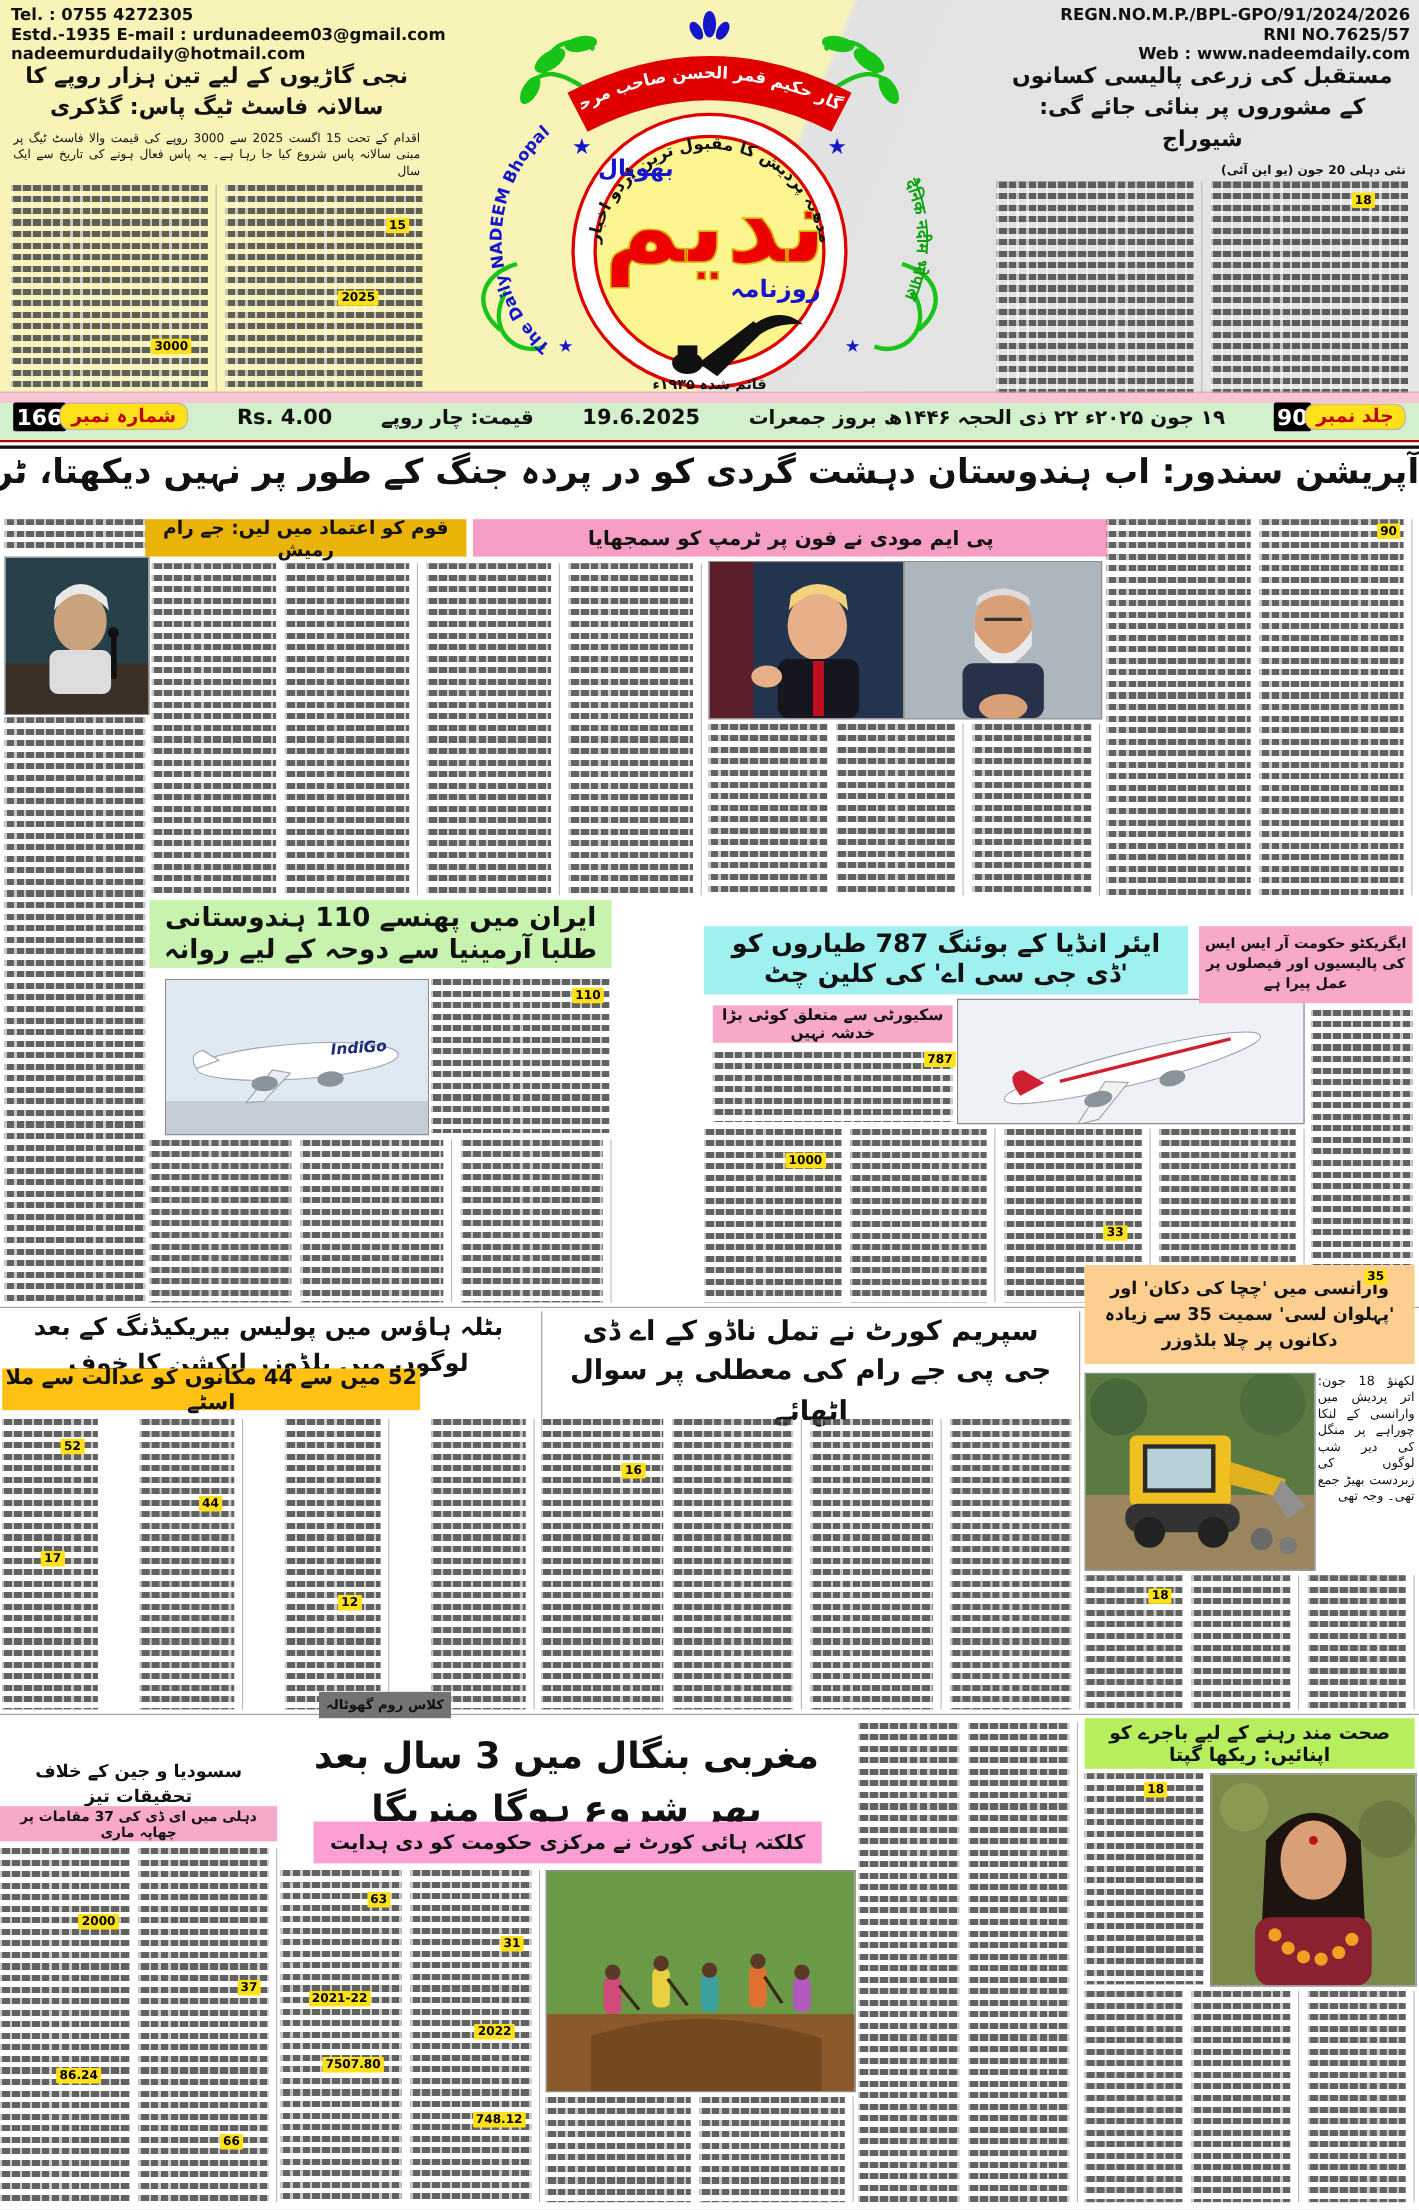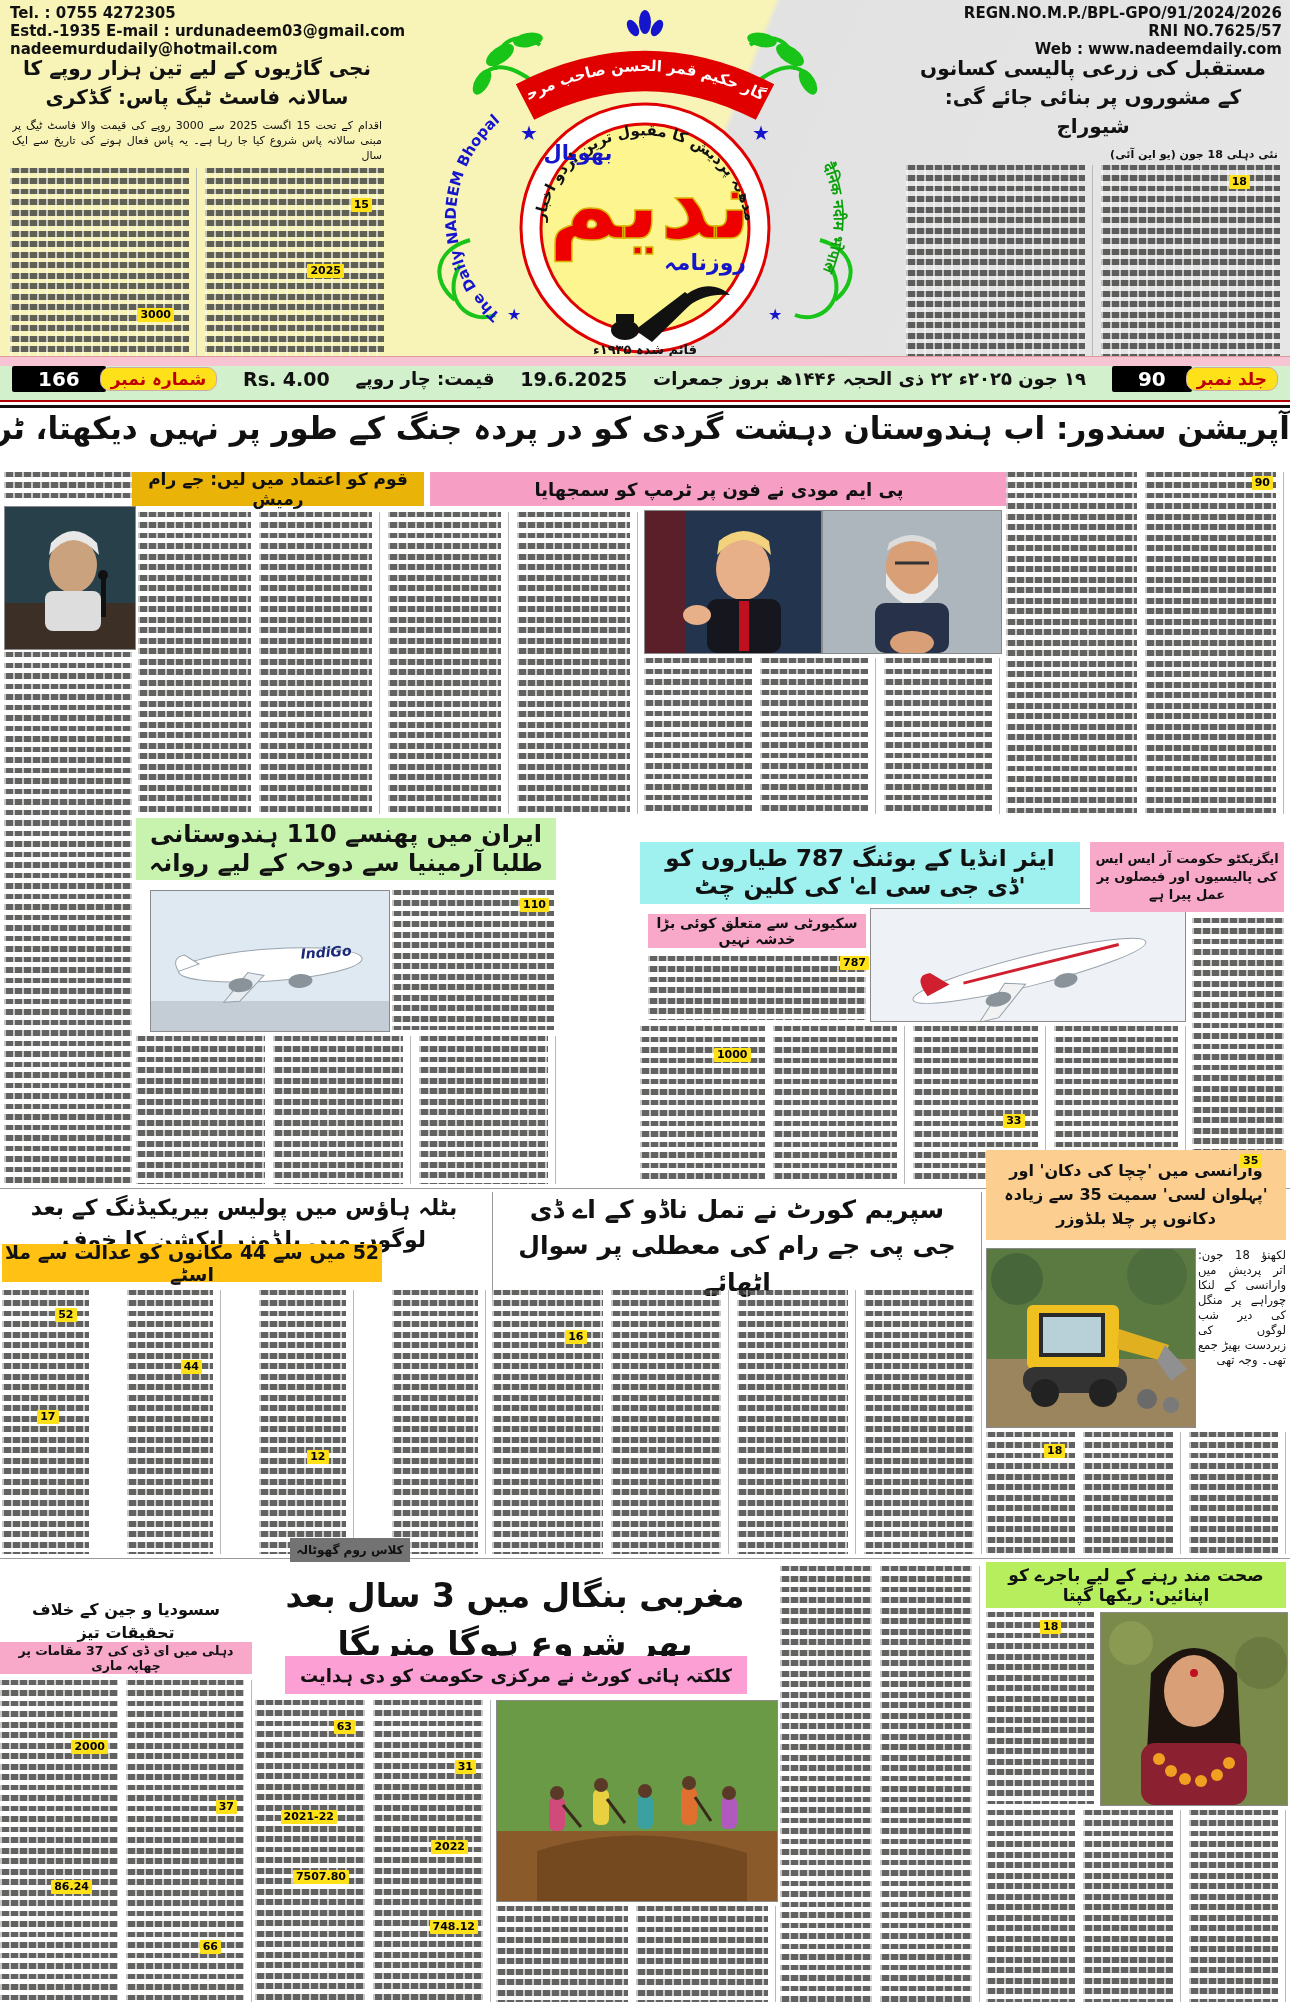--- a/index.html
+++ b/index.html
@@ -13,21 +13,21 @@
       repeating-linear-gradient(180deg, #40403f 0 5.5px, rgba(255,255,255,0) 5.5px 10.5px);
       opacity:.82;}
   .cols{display:flex;gap:8px;}
   .col{flex:1;position:relative;}
   .col + .col{border-right:1px solid #b8b8b8;padding-right:7px;}
   .chip{position:absolute;background:#ffe11a;color:#000;font-weight:bold;font-size:11px;
         line-height:14px;padding:0 3px;z-index:3;border-radius:1px;}
   .photo{position:absolute;overflow:hidden;border:1px solid #8a8a8a;background:#ccc;}
   .pill{background:#ffe11a;border:1px solid #caa;border-radius:10px;color:#c00000;
         font-weight:bold;font-size:17px;padding:1px 10px;white-space:nowrap;}
-  .numbox{background:#000;color:#fff;font-weight:bold;font-size:20px;padding:1px 26px;
+  .numbox{background:#000;color:#fff;font-weight:bold;font-size:20px;padding:1px 3px;
         border-radius:2px;margin-right:-6px;}
   .headline-sm{font-weight:bold;text-align:center;line-height:1.45;}
   .divider{position:absolute;background:#9a9a9a;}
   .lead-txt{font-size:11px;line-height:15px;text-align:justify;overflow:hidden;}
 </style>
 </head>
 <body>
 
 <div id="page">
 
@@ -130,21 +130,21 @@
         </div>
         <div class="col">
             <div class="sim" style="height:100%;"></div>
           <span class="chip" style="top:140px;right:22px;">3000</span>
         </div>
       </div>
     </div>
 
     <div class="abs rtl" style="left:902px;top:52px;width:382px;height:300px;">
       <div class="headline-sm rtl" style="font-size:20px;padding:2px 8px;">مستقبل کی زرعی پالیسی کسانوں کے مشوروں پر بنائی جائے گی: شیوراج</div>
-      <div class="lead-txt rtl" style="margin:4px 6px;height:14px;font-weight:bold;">نئی دہلی 18 جون (یو این آئی)</div>
+      <div class="lead-txt rtl" style="margin:4px 6px;height:14px;font-weight:bold;">نئی دہلی 20 جون (یو این آئی)</div>
       <div class="cols" style="height:214px;margin:0 4px;">
         <div class="col">
             <div class="sim" style="height:100%;"></div>
           <span class="chip" style="top:10px;right:30px;">18</span>
         </div>
         <div class="col">
             <div class="sim" style="height:100%;"></div>
           </div>
       </div>
     </div>

